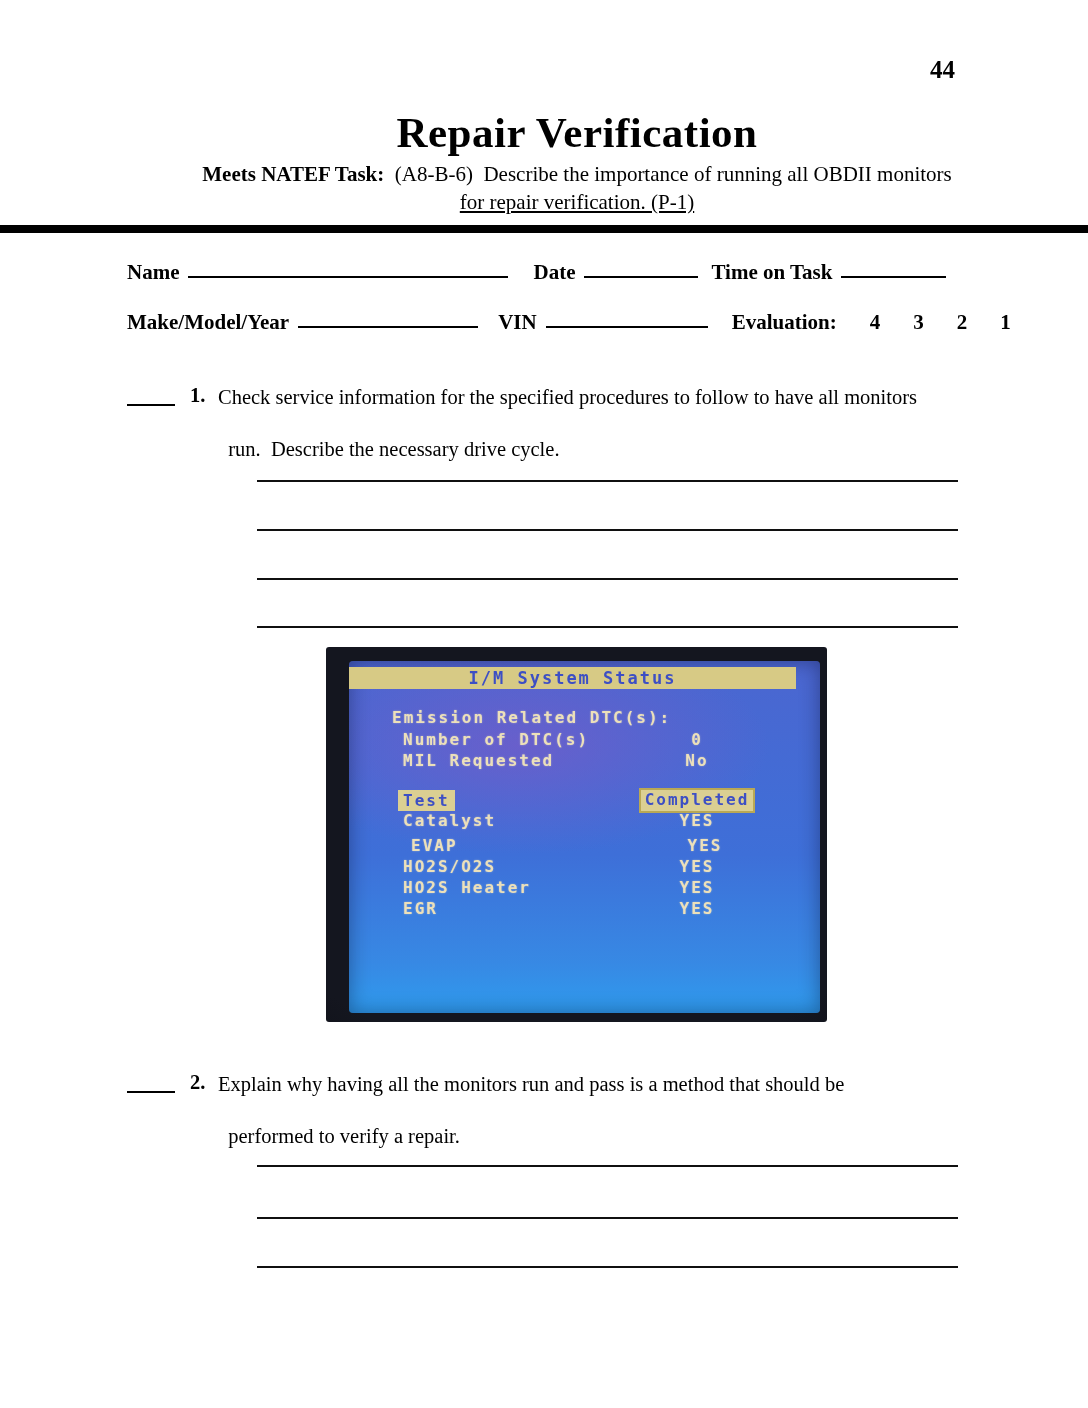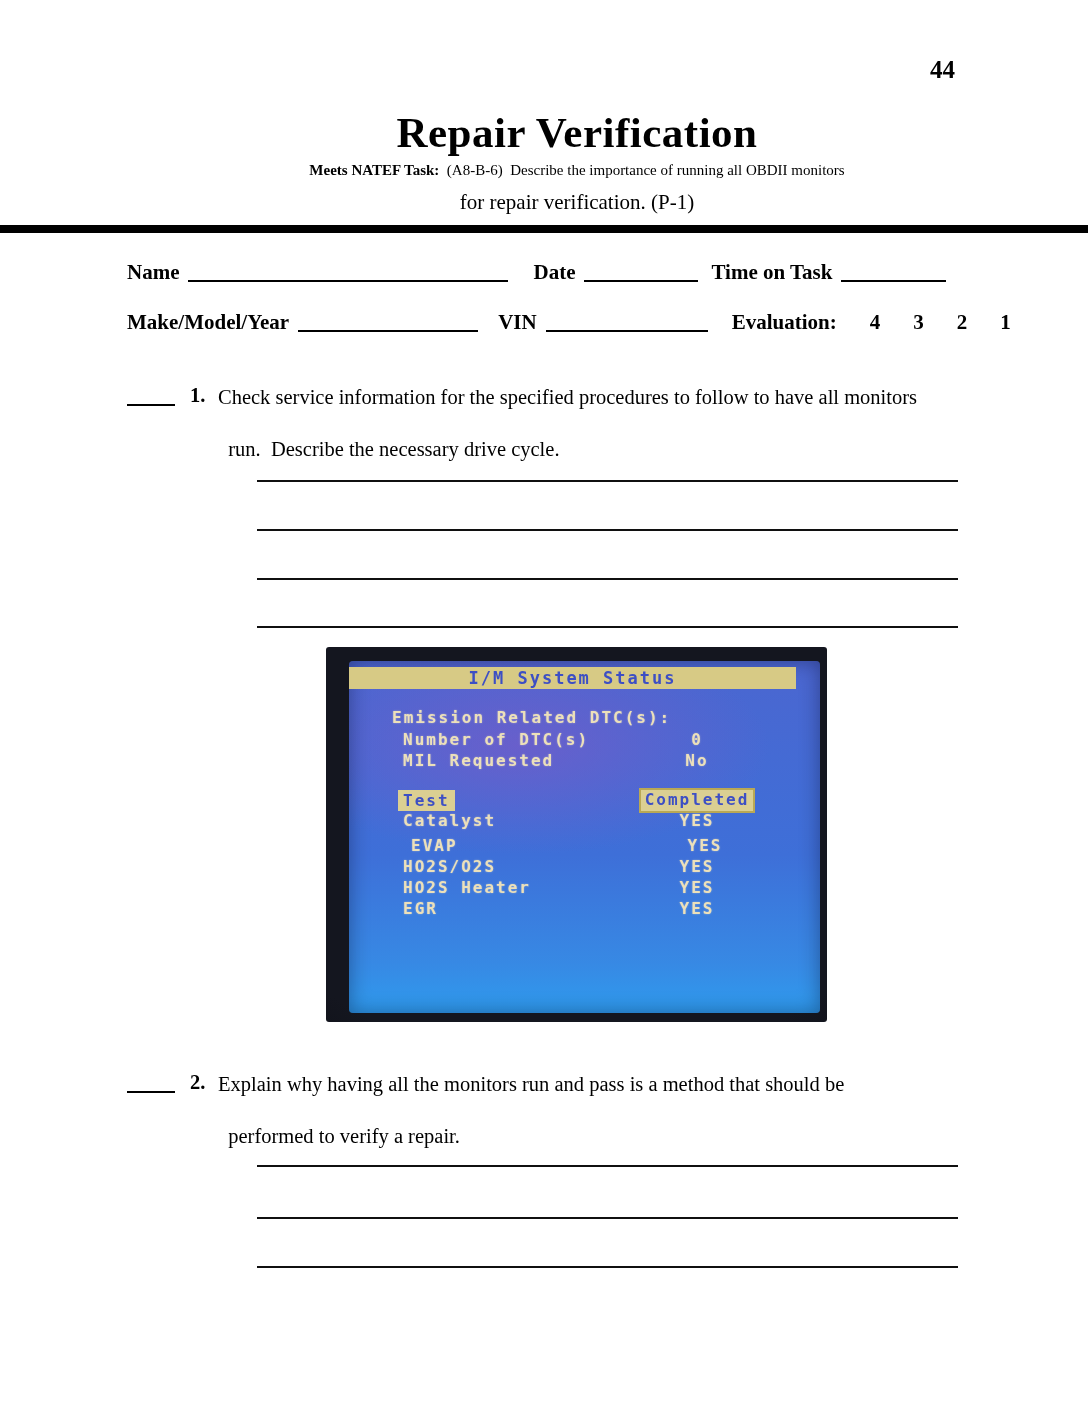--- a/index.html
+++ b/index.html
@@ -10,27 +10,27 @@
     overflow:hidden;
   }
   .abs { position:absolute; }
 
   
   .page-number { left:930px; top:56px; font-size:25px; font-weight:bold; }
   .doc-title {
     left:66px; top:108px; width:1022px; text-align:center;
     font-size:43px; font-weight:bold; letter-spacing:0.5px;
   }
-  .subtitle1 { left:66px; top:162px; width:1022px; text-align:center; font-size:15px; white-space:pre-wrap; }
+  .subtitle1 { left:66px; top:162px; width:1022px; text-align:center; font-size:21px; white-space:pre-wrap; }
   .subtitle1 b { font-weight:bold; }
-  .subtitle2 { left:66px; top:190px; width:1022px; text-align:center; font-size:21px; }
+  .subtitle2 { left:66px; top:190px; width:1022px; text-align:center; font-size:21px;text-decoration:underline; }
   .thick-rule { left:0; top:225px; width:1088px; height:8px; background:#000; }
 
   
-  .form-row { left:127px; width:900px; display:flex; align-items:center; font-size:21px; font-weight:bold; }
+  .form-row { left:127px; width:900px; display:flex; align-items:flex-start; font-size:21px; font-weight:bold; }
   .row1 { top:260px; }
   .row2 { top:310px; }
   .blank { display:inline-block; border-bottom:2px solid #000; height:16px; }
   .eval-num { display:inline-block; margin-left:33px; }
 
   
   .question { left:127px; width:860px; display:flex; align-items:flex-start; font-size:20.5px; }
   .q1 { top:384px; }
   .q2 { top:1071px; }
   .q-blank { width:48px; border-bottom:2px solid #000; height:20px; flex:none; }

